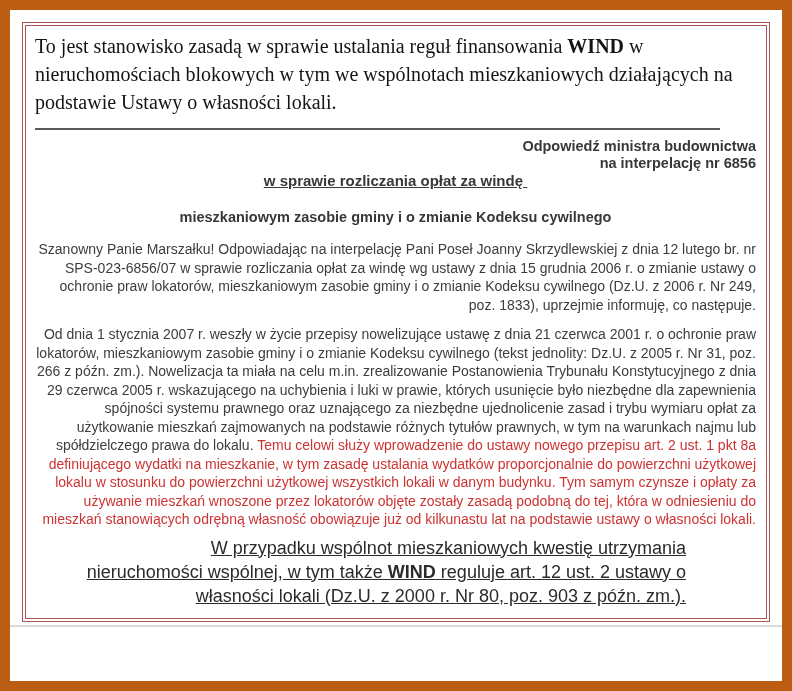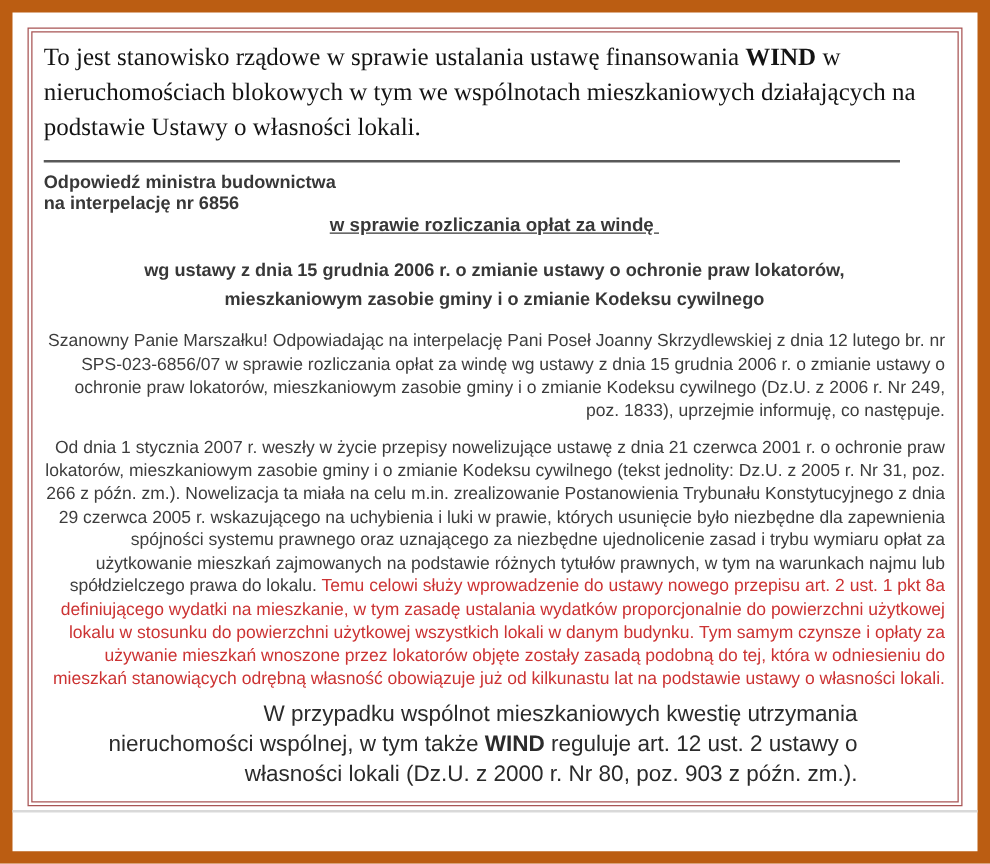--- a/index.html
+++ b/index.html
@@ -39,21 +39,21 @@
   .intro b{font-weight:bold;}
   .divider{
     border:0;
     border-top:2px solid var(--divider-dark);
     margin:12px 36px 6px 0;
     height:0;
   }
   .sans{font-family:"Liberation Sans","DejaVu Sans",sans-serif;text-align:right;}
   .h-block{
     margin:8px 0 0 0;
-    text-align:left;
+    text-align:right;
     font-weight:bold;
     font-size:14.5px;
     line-height:17px;
     color:var(--text-heading);
   }
   .h-subject{
     margin:0 0 0 0;
     text-align:center;
     font-weight:bold;
     font-size:15px;
@@ -77,53 +77,53 @@
   }
   .body-p .red{color:var(--highlight-red);}
   .legal{text-indent:4px;}
   .closing{
     margin:7px 0 0 0;
     font-size:18px;
     line-height:24px;
     color:var(--text-closing);
     text-indent:56px;
     padding-right:70px;
+    text-decoration:underline;
   }
   .closing b{font-weight:bold;}
   .bottom-rule{
     border:0;
     border-top:2px solid var(--divider-light);
     height:0;
     margin:3px -12px 0 -12px;
   }
   .bottom-space{height:11px;}
 </style>
 </head>
 <body>
 
 <div class="viewport">
   <div class="inner">
 
     <div class="doc-frame">
 
-      <p class="intro"><span>To jest stanowisko rządowe w sprawie ustalania ustawę finansowania </span><b>WIND</b><span> w nieruchomościach blokowych w tym we wspólnotach mieszkaniowych działających na podstawie Ustawy o własności lokali.</span></p>
+      <p class="intro"><span>To jest stanowisko zasadą w sprawie ustalania reguł finansowania </span><b>WIND</b><span> w nieruchomościach blokowych w tym we wspólnotach mieszkaniowych działających na podstawie Ustawy o własności lokali.</span></p>
 
       <hr class="divider">
 
       <div class="h-block sans">
         <div>Odpowiedź ministra budownictwa</div>
         <div>na interpelację nr 6856</div>
       </div>
 
       <div class="h-subject sans">
         <span class="u">w sprawie rozliczania opłat za windę&nbsp;</span>
       </div>
 
       <div class="h-act sans">
-        <div>wg ustawy z dnia 15 grudnia 2006 r. o zmianie ustawy o ochronie praw lokatorów,</div>
         <div>mieszkaniowym zasobie gminy i o zmianie Kodeksu cywilnego</div>
       </div>
 
       <p class="body-p sans">Szanowny Panie Marszałku! Odpowiadając na interpelację Pani Poseł Joanny Skrzydlewskiej z dnia 12 lutego br. nr SPS-023-6856/07 w sprawie rozliczania opłat za windę wg ustawy z dnia 15 grudnia 2006 r. o zmianie ustawy o ochronie praw lokatorów, mieszkaniowym zasobie gminy i o zmianie Kodeksu cywilnego (Dz.U. z 2006 r. Nr 249, poz. 1833), uprzejmie informuję, co następuje.</p>
 
       <p class="body-p sans legal"><span>Od dnia 1 stycznia 2007 r. weszły w życie przepisy nowelizujące ustawę z dnia 21 czerwca 2001 r. o ochronie praw lokatorów, mieszkaniowym zasobie gminy i o zmianie Kodeksu cywilnego (tekst jednolity: Dz.U. z 2005 r. Nr 31, poz. 266 z późn. zm.). Nowelizacja ta miała na celu m.in. zrealizowanie Postanowienia Trybunału Konstytucyjnego z dnia 29 czerwca 2005 r. wskazującego na uchybienia i luki w prawie, których usunięcie było niezbędne dla zapewnienia spójności systemu prawnego oraz uznającego za niezbędne ujednolicenie zasad i trybu wymiaru opłat za użytkowanie mieszkań zajmowanych na podstawie różnych tytułów prawnych, w tym na warunkach najmu lub spółdzielczego prawa do lokalu. </span><span class="red">Temu celowi służy wprowadzenie do ustawy nowego przepisu art. 2 ust. 1 pkt 8a definiującego wydatki na mieszkanie, w tym zasadę ustalania wydatków proporcjonalnie do powierzchni użytkowej lokalu w stosunku do powierzchni użytkowej wszystkich lokali w danym budynku. Tym samym czynsze i opłaty za używanie mieszkań wnoszone przez lokatorów objęte zostały zasadą podobną do tej, która w odniesieniu do mieszkań stanowiących odrębną własność obowiązuje już od kilkunastu lat na podstawie ustawy o własności lokali.</span></p>
 
       <p class="closing sans"><span>W przypadku wspólnot mieszkaniowych kwestię utrzymania nieruchomości wspólnej, w tym także </span><b>WIND</b><span> reguluje art. 12 ust. 2 ustawy o własności lokali (Dz.U. z 2000 r. Nr 80, poz. 903 z późn. zm.).</span></p>
 
     </div>

